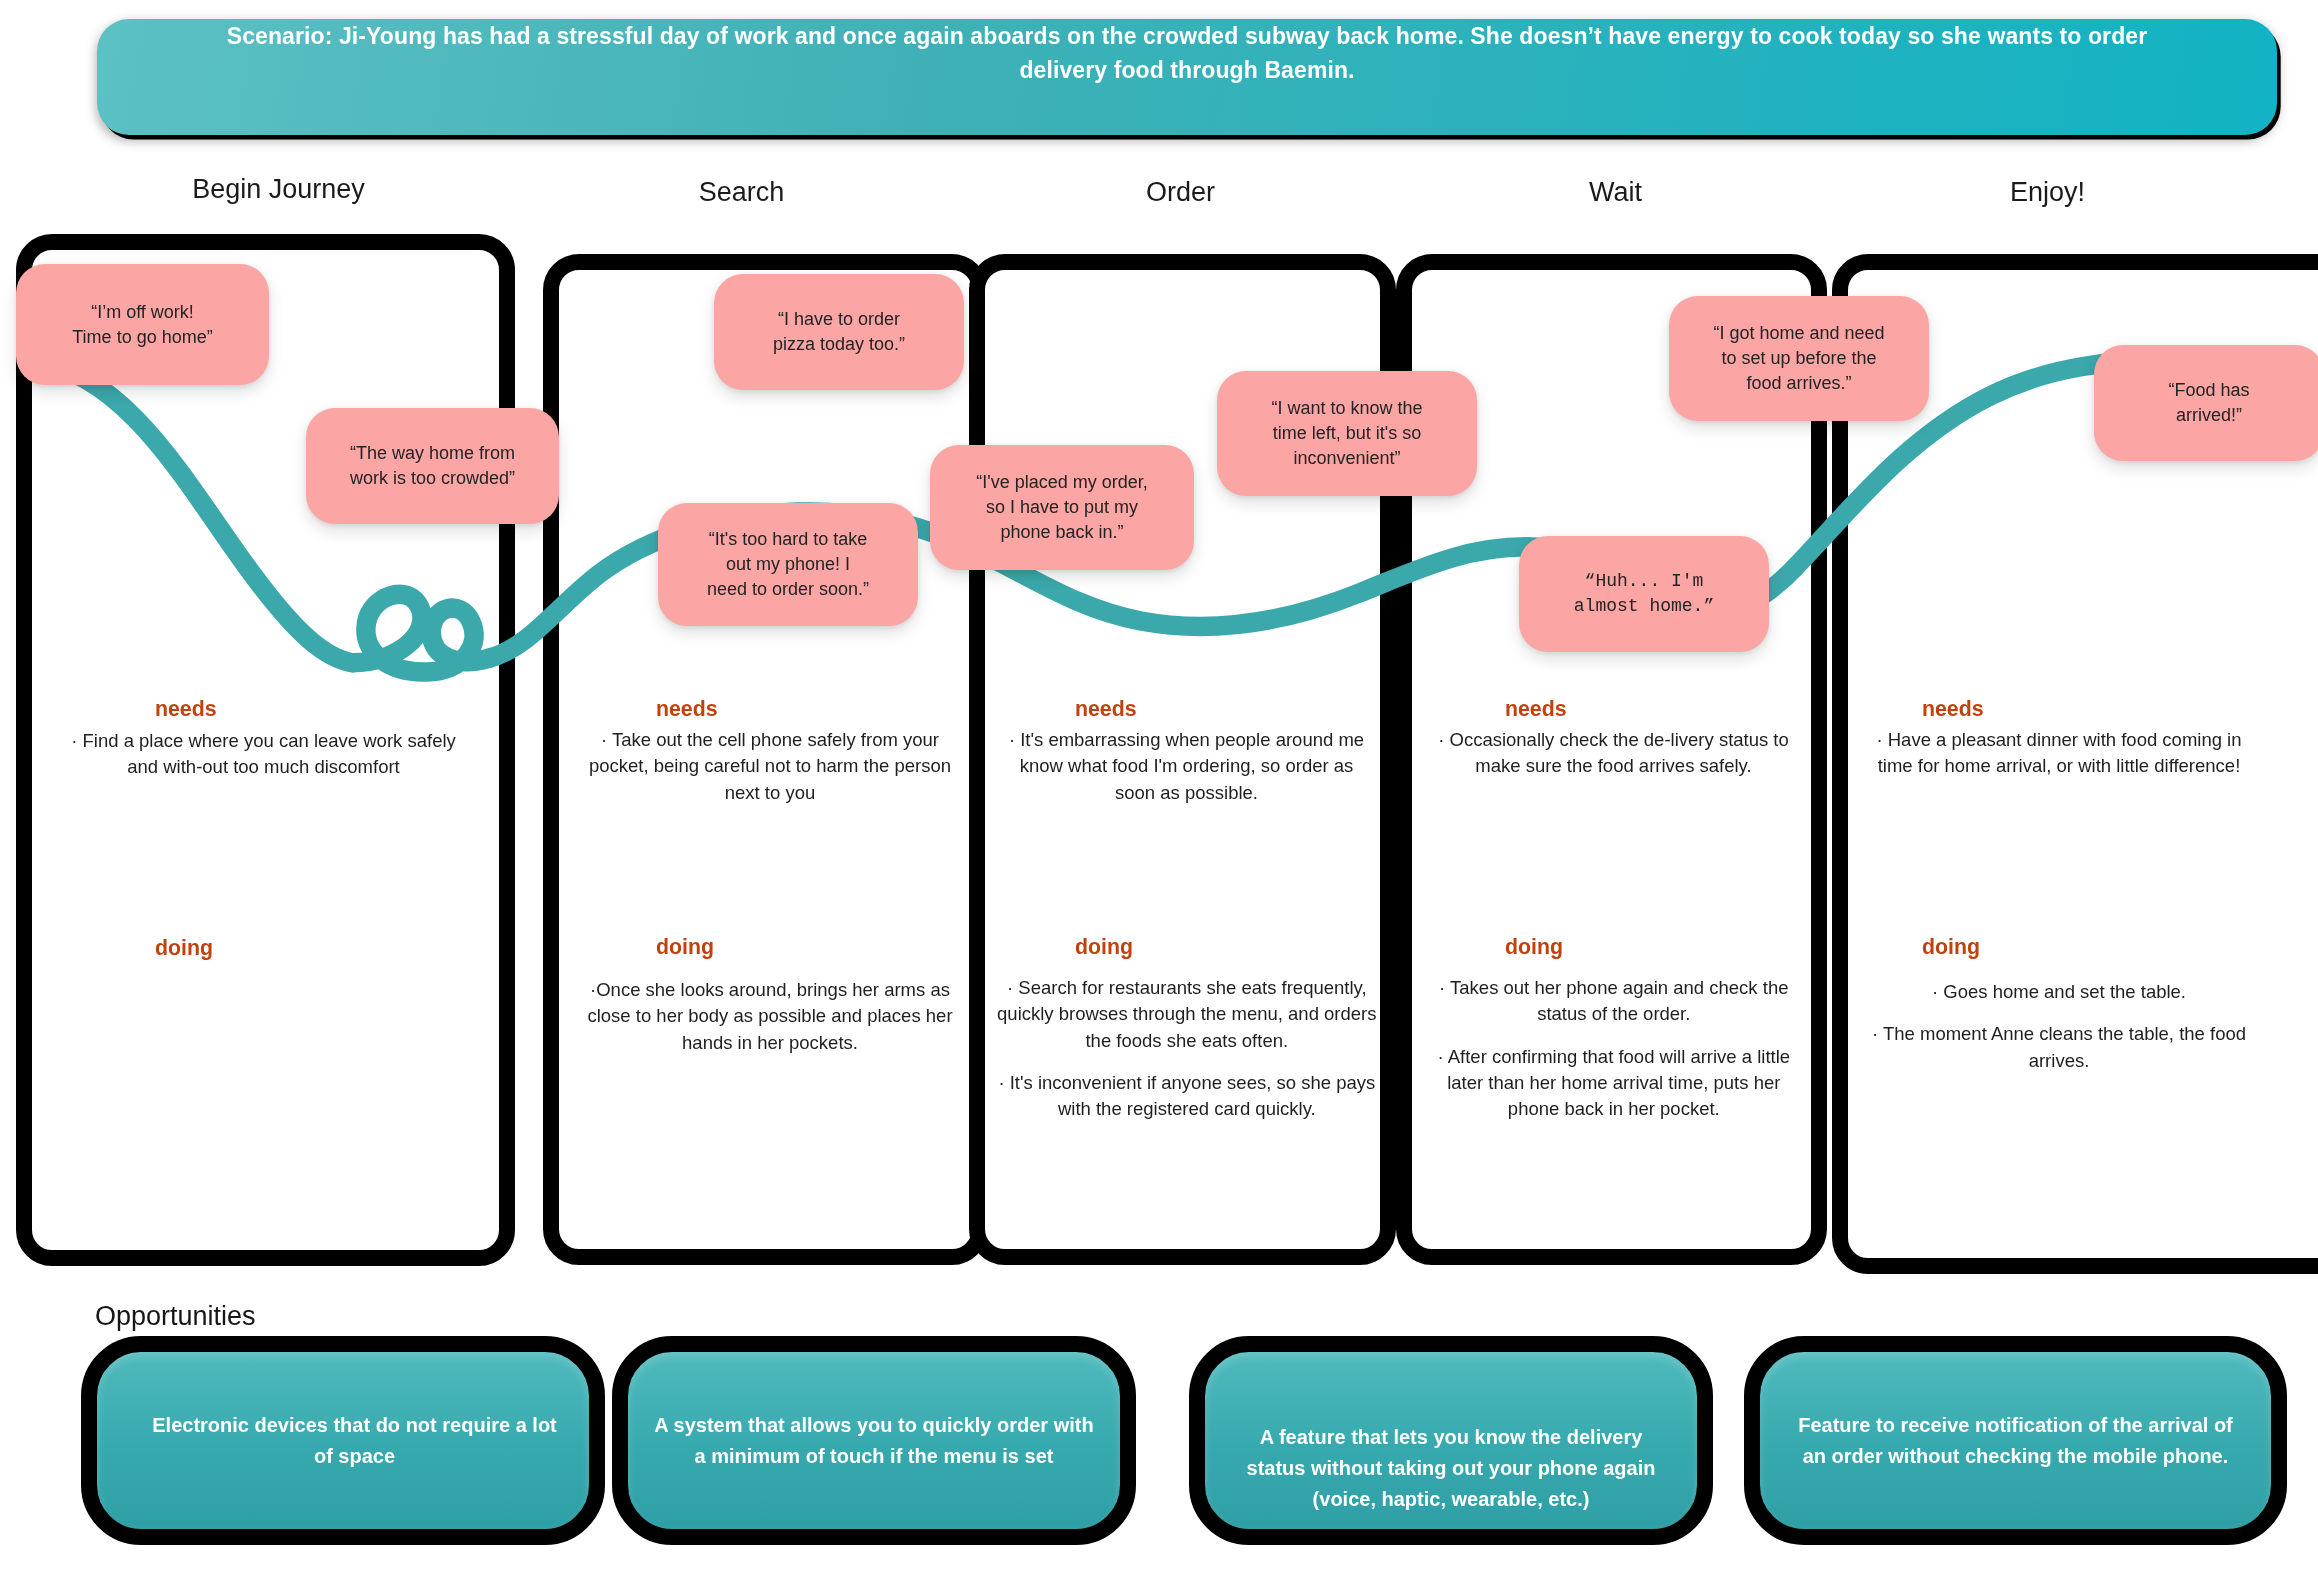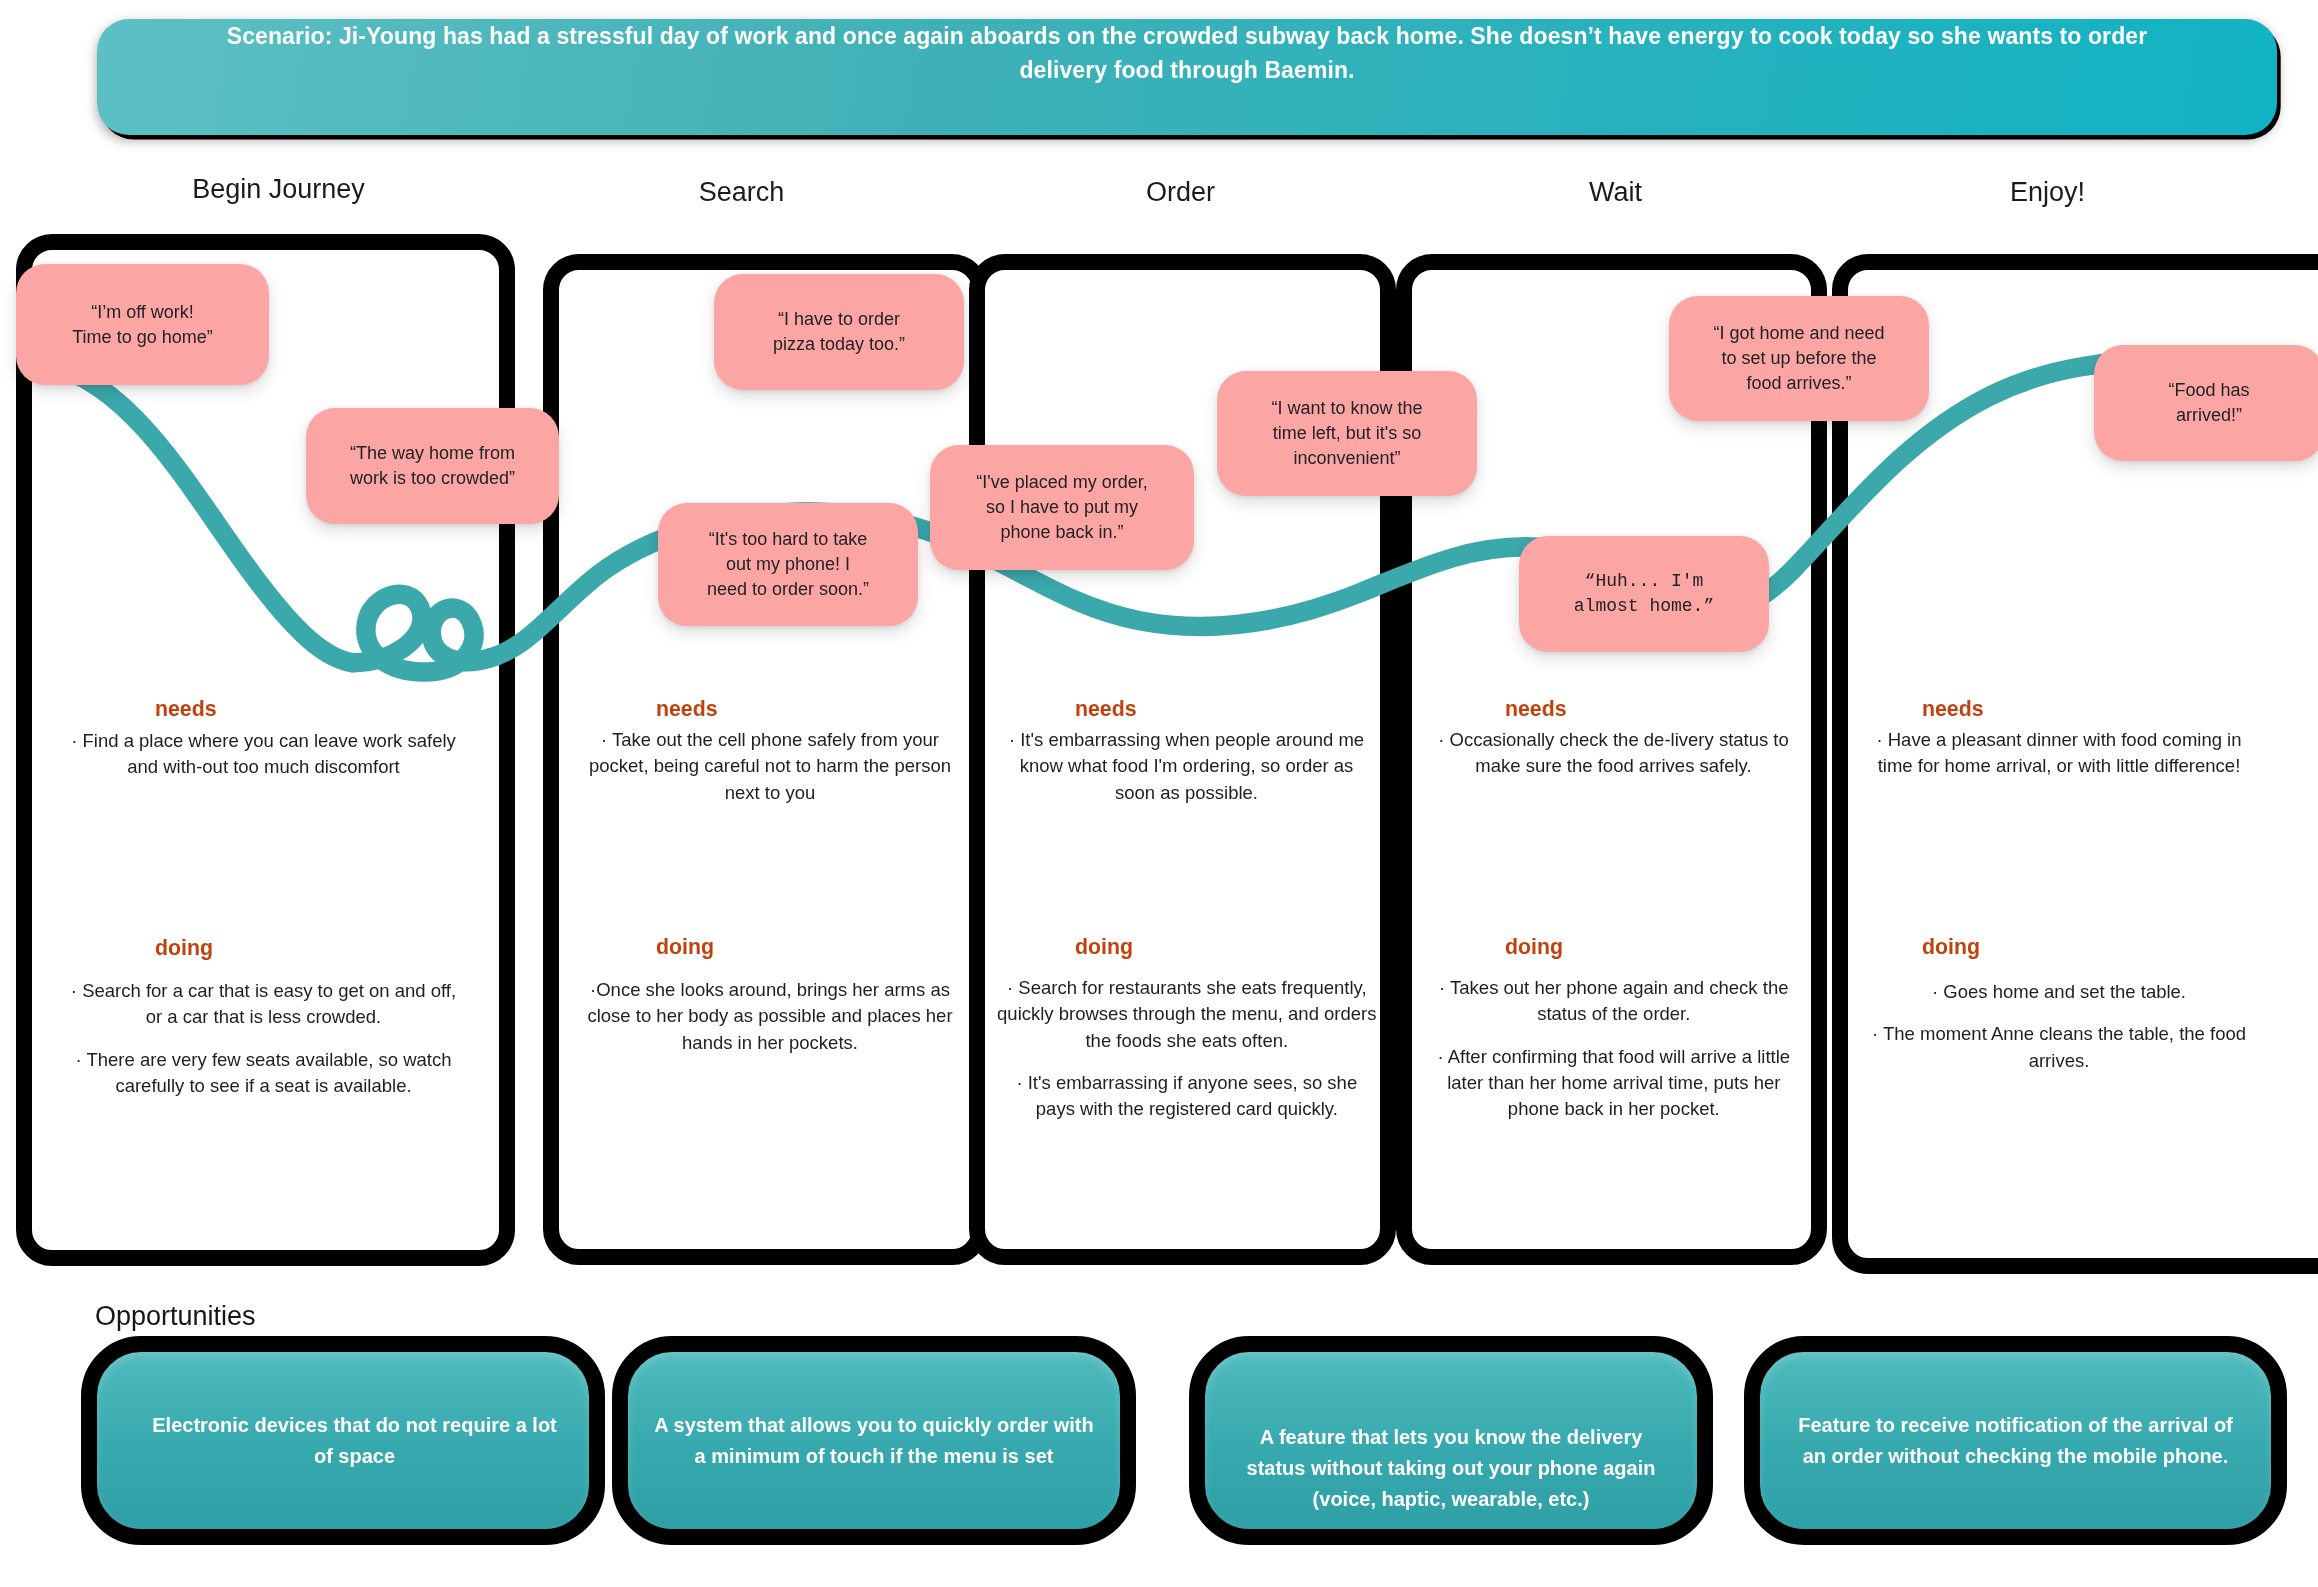--- a/index.html
+++ b/index.html
@@ -68,24 +68,20 @@
 <div class="stage-head" style="left:1458px;top:177px;width:315px;">Wait</div>
 <div class="stage-head" style="left:1890px;top:177px;width:315px;">Enjoy!</div>
 
 <div class="panel" style="left:16px;top:234px;width:499px;height:1032px;">
   <div class="panel-body">
     <div class="sec-label" style="left:123px;top:447px;">needs</div>
     <div class="sec-text" style="left:32px;top:478px;width:399px;">
       <p>· Find a place where you can leave work safely and with-out too much discomfort</p>
     </div>
     <div class="sec-label" style="left:123px;top:686px;">doing</div>
-    <div class="sec-text" style="left:32px;top:728px;width:399px;">
-      <p>· Search for a car that is easy to get on and off, or a car that is less crowded.</p>
-      <p>· There are very few seats available, so watch carefully to see if a seat is available.</p>
-    </div>
   </div>
 </div>
 
 <div class="panel" style="left:543px;top:254px;width:445px;height:1011px;">
   <div class="panel-body">
     <div class="sec-label" style="left:97px;top:427px;">needs</div>
     <div class="sec-text" style="left:18.5px;top:457px;width:385px;">
       <p>· Take out the cell phone safely from your pocket, being careful not to harm the person next to you</p>
     </div>
     <div class="sec-label" style="left:97px;top:665px;">doing</div>
@@ -97,21 +93,21 @@
 
 <div class="panel" style="left:969px;top:254px;width:427px;height:1011px;">
   <div class="panel-body">
     <div class="sec-label" style="left:90px;top:427px;">needs</div>
     <div class="sec-text" style="left:16px;top:457px;width:371px;">
       <p>· It's embarrassing when people around me know what food I'm ordering, so order as soon as possible.</p>
     </div>
     <div class="sec-label" style="left:90px;top:665px;">doing</div>
     <div class="sec-text" style="left:9.3px;top:705px;width:385px;">
       <p>· Search for restaurants she eats frequently, quickly browses through the menu, and orders the foods she eats often.</p>
-      <p>· It's embarrassing if anyone sees, so she pays with the registered card quickly.</p>
+      <p>· It's inconvenient if anyone sees, so she pays with the registered card quickly.</p>
     </div>
   </div>
 </div>
 
 <div class="panel" style="left:1396px;top:254px;width:431px;height:1011px;">
   <div class="panel-body">
     <div class="sec-label" style="left:93px;top:427px;">needs</div>
     <div class="sec-text" style="left:16px;top:457px;width:371px;">
       <p>· Occasionally check the de-livery status to make sure the food arrives safely.</p>
     </div>

